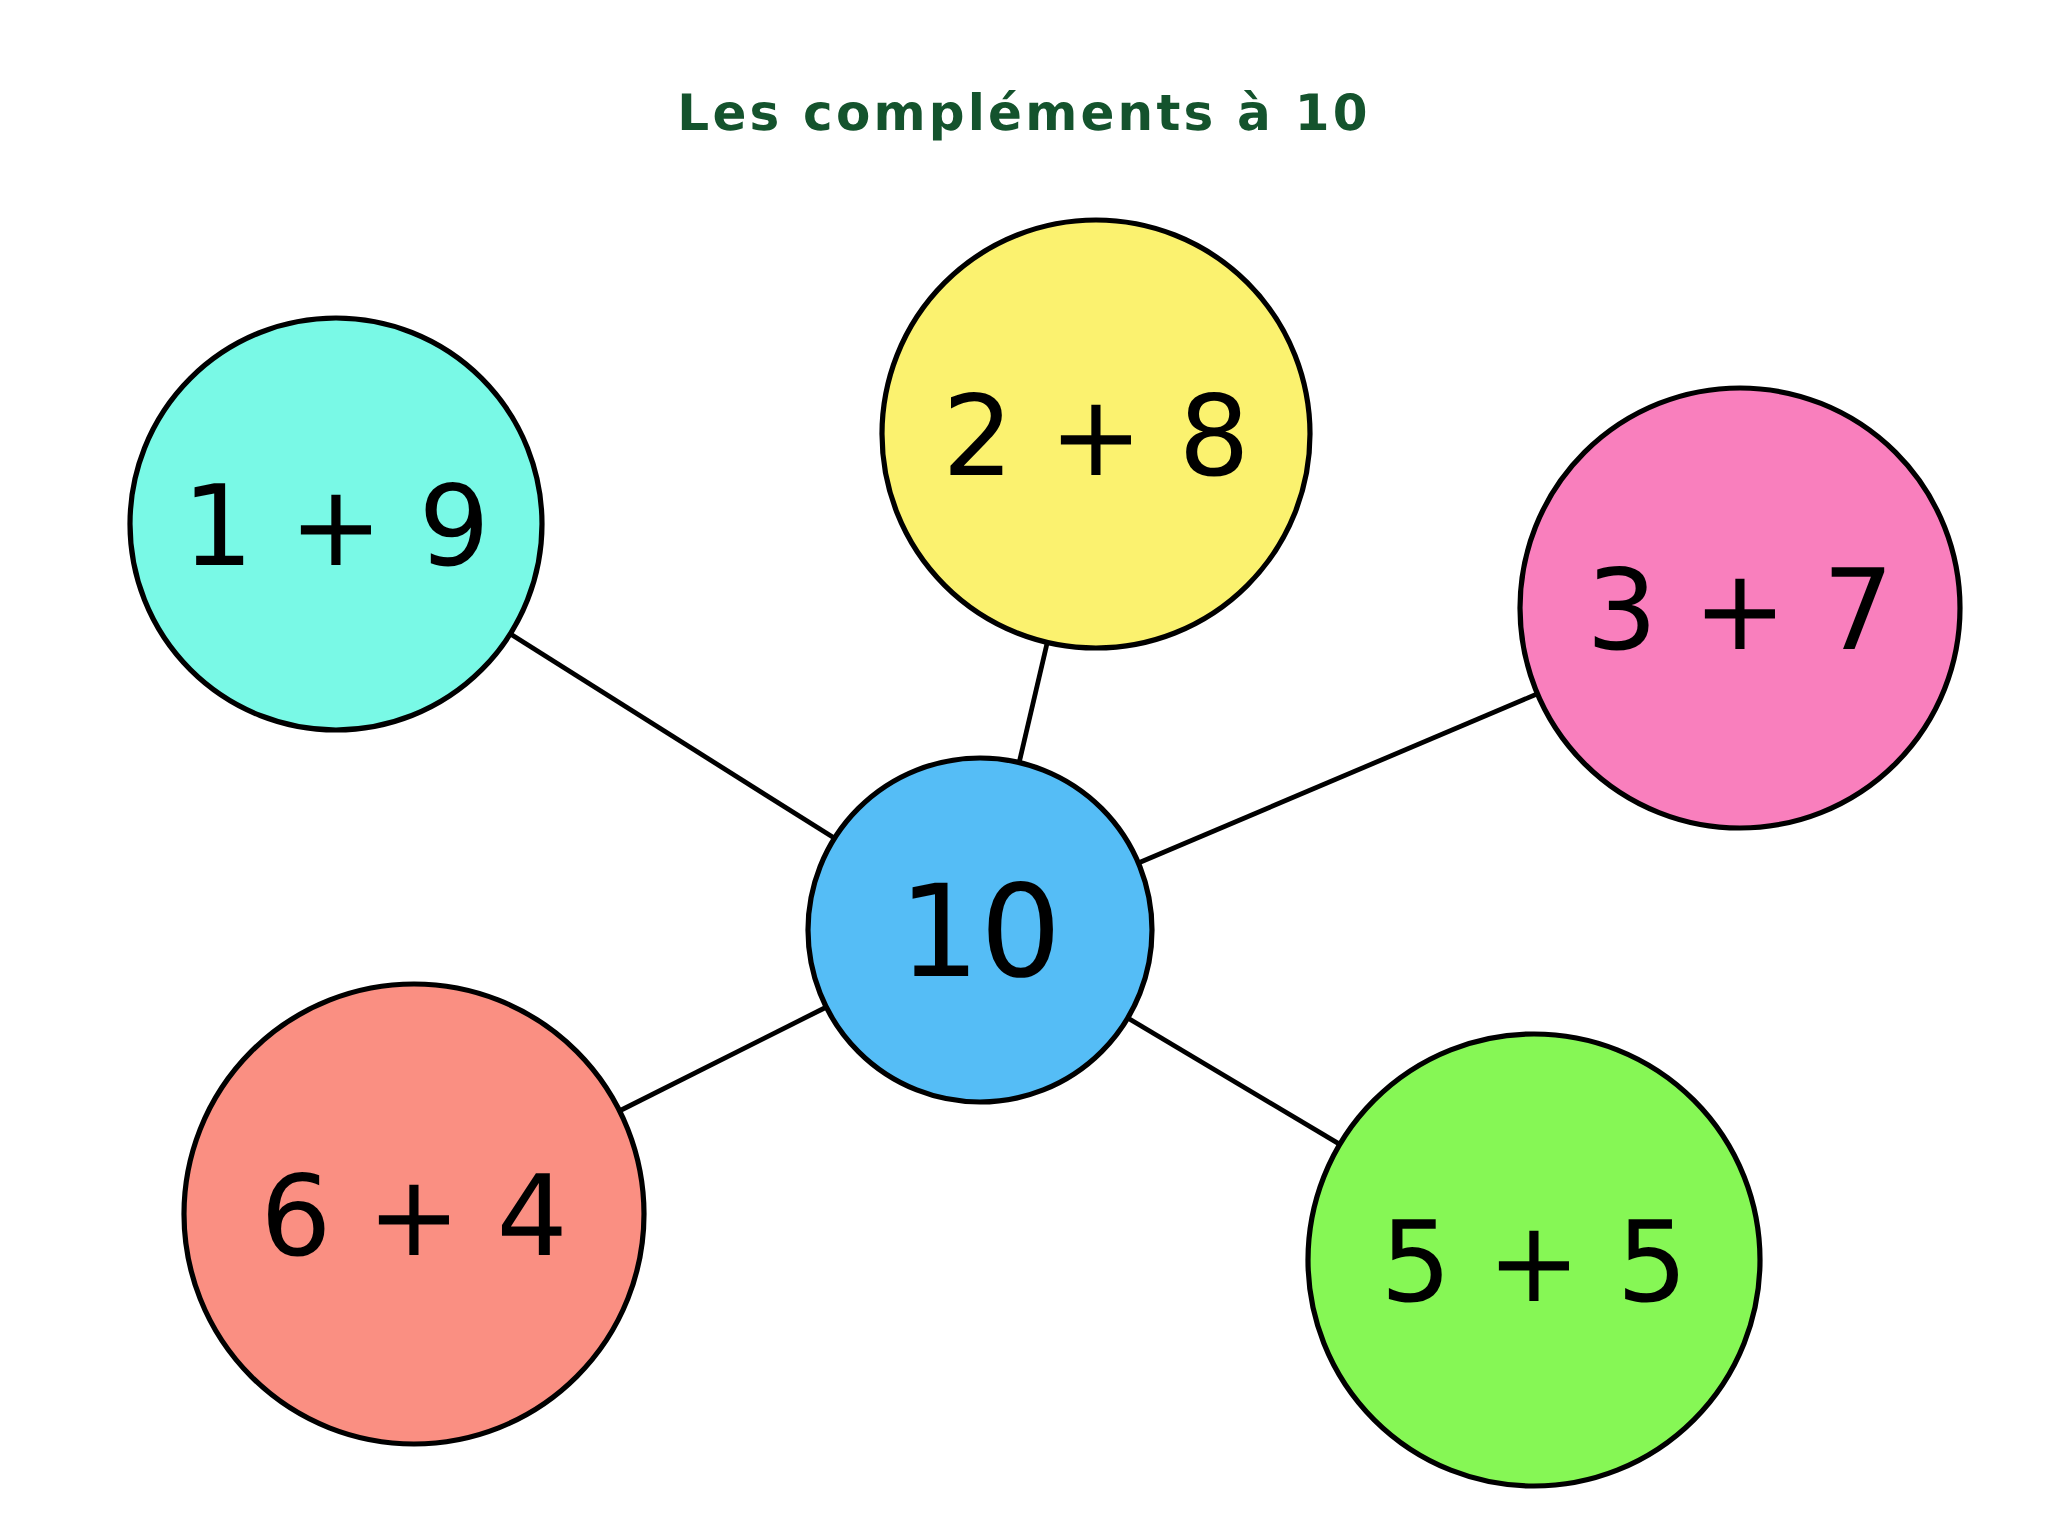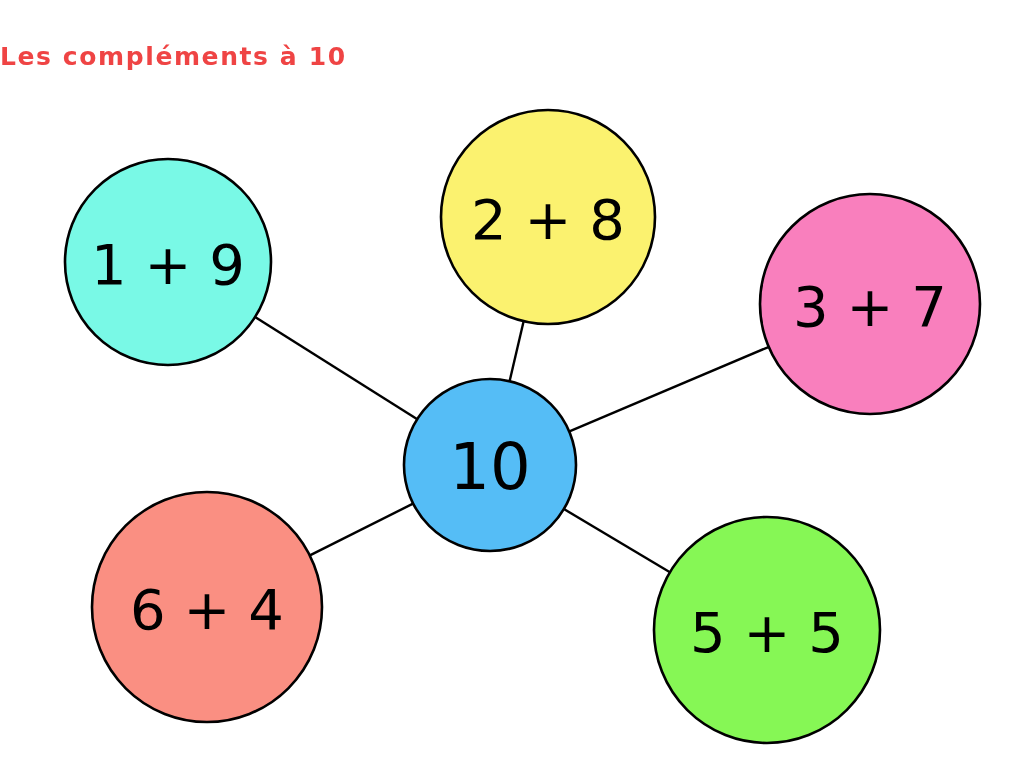--- a/index.html
+++ b/index.html
@@ -17,25 +17,26 @@
     position: relative;
     width: 1024px;
     height: 768px;
     background: #ffffff;
   }
   #title {
     position: absolute;
     top: 42px;
     left: 0;
     width: 1024px;
+    text-align: center;
     font-family: "DejaVu Sans", sans-serif;
     font-weight: bold;
     font-size: 25px;
     letter-spacing: 1.6px;
-    color: #ef4444;
+    color: #14532d;
     white-space: nowrap;
   }
   #diagram {
     position: absolute;
     top: 0;
     left: 0;
     width: 1024px;
     height: 768px;
   }
   .spoke-line {

